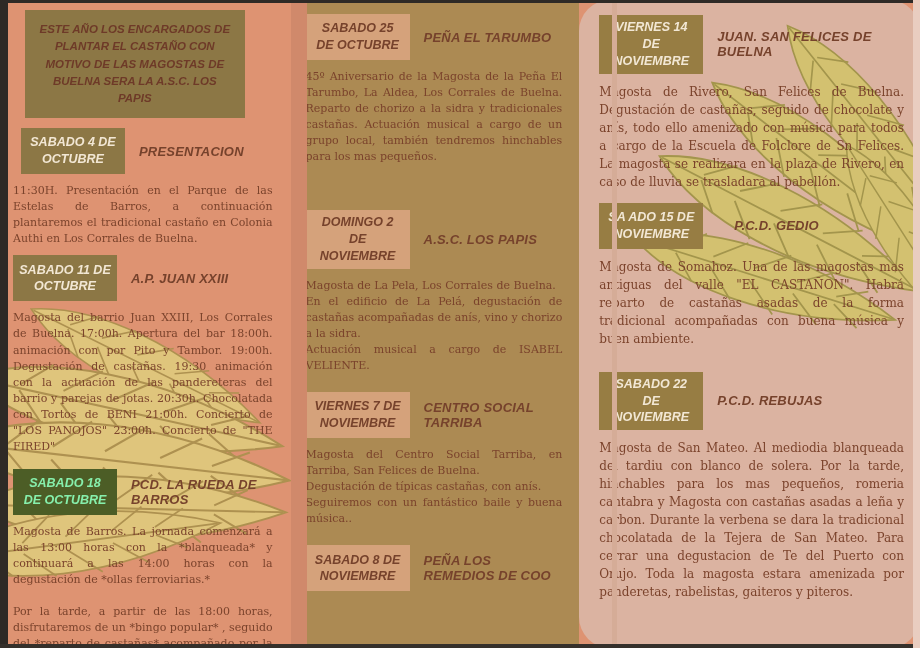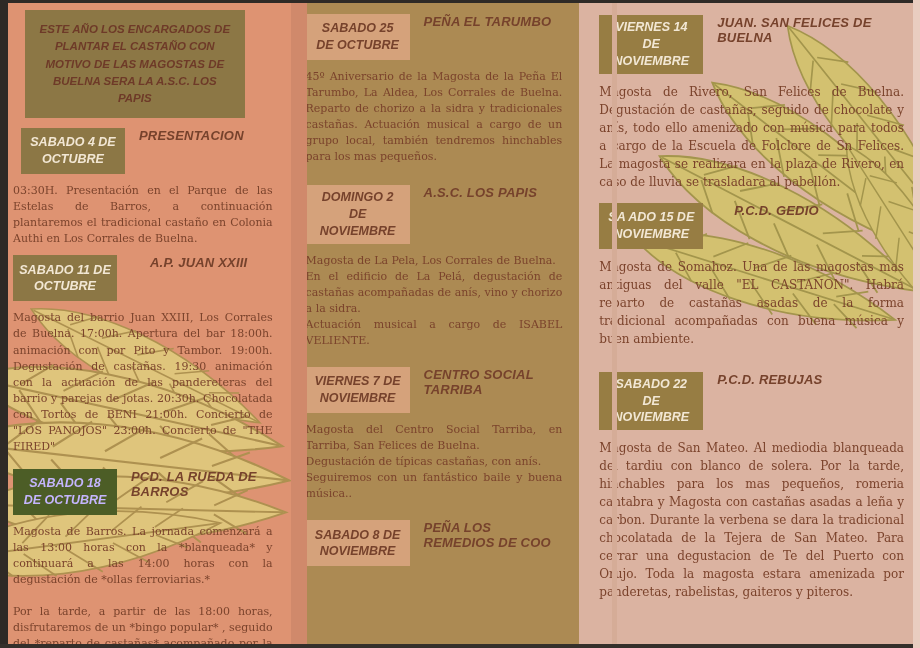--- a/index.html
+++ b/index.html
@@ -4,39 +4,39 @@
 <style>
   html,body{margin:0;padding:0;}
   body{
     width:920px;height:648px;position:relative;overflow:hidden;
     font-family:"Liberation Sans",sans-serif;background:#DE9372;
   }
   .page{position:absolute;inset:0;display:flex;}
   .col{position:relative;height:100%;overflow:hidden;}
   .col-left{width:307px;background:#DE9372;}
   .col-mid{width:305px;background:#AC8A53;}
-  .col-right{width:360px;background:#DBB3A1;}
+  .col-right{width:360px;background:#DBB3A1;border-radius:31px;}
   .content{position:relative;z-index:2;padding:0 18px 0 13px;}
   .col-mid .content{padding:0 17px 0 15px;}
   .col-right .content{padding:0 16px 0 20px;}
 
   .header-note{
     margin:10px 28px 0 12px;background:#8C7745;color:#6E3A28;
     font-style:italic;font-weight:bold;font-size:11.5px;line-height:1.5;
     text-align:center;padding:11px 12px;
   }
-  .event-head{display:flex;}
+  .event-head{display:flex;align-items:center;}
   .badge{
     width:104px;min-height:46px;box-sizing:border-box;flex:0 0 104px;
     display:flex;align-items:center;justify-content:center;text-align:center;
     font-weight:bold;font-style:italic;font-size:12.5px;line-height:1.35;
     padding:4px 6px;
   }
   .badge-olive{background:#8C7745;color:#F2E7D4;}
-  .badge-green{background:#4C5D26;color:#c4b5fd;}
+  .badge-green{background:#4C5D26;color:#86efac;}
   .badge-salmon{background:#D5A27B;color:#76422C;}
   .badge-olive2{background:#977D43;color:#F2E7D4;}
   .event-title{
     flex:1;padding-left:14px;font-weight:bold;font-style:italic;
     font-size:13px;color:#76422C;letter-spacing:.2px;
   }
   .event-desc{
     margin-top:9px;font-family:"DejaVu Serif",serif;font-size:11px;
     line-height:1.46;color:#7B432C;text-align:justify;white-space:pre-line;
   }
@@ -46,23 +46,23 @@
   .leaf-gold{fill:#DFC57C;stroke:#AE9150;stroke-width:1.3;}
   .leaf-green{fill:#D3C170;stroke:#A3954C;stroke-width:1.3;}
 
   .edge-left{position:absolute;left:0;top:0;width:8px;height:100%;background:#2E2A26;z-index:6;}
   .edge-top{position:absolute;left:0;top:0;width:100%;height:3px;background:#2E2A26;z-index:6;}
   .edge-bottom{position:absolute;left:0;bottom:0;width:100%;height:4px;background:#35302B;z-index:6;}
   .edge-right{position:absolute;right:0;top:0;width:7px;height:100%;background:#E9CDC0;z-index:6;}
   .divider-lm{position:absolute;left:291px;top:0;width:16px;height:100%;background:#D0896B;z-index:3;}
   .divider-mr{position:absolute;left:612px;top:0;width:5px;height:100%;background:#D5AC97;z-index:3;}
 
-  .mt8{margin-top:8px;gap:19px;} .mt10{margin-top:10px;padding-left:8px;} .mt12{margin-top:12px;gap:17px;}
+  .mt8{margin-top:8px;} .mt10{margin-top:10px;padding-left:8px;} .mt12{margin-top:12px;gap:17px;}
   .mt14{margin-top:14px;} .mt16{margin-top:18px;} .mt15{margin-top:15px;}
-  .mt28{margin-top:24px;} .mt32{margin-top:20px;}
+  .mt28{margin-top:24px;} .mt32{margin-top:45px;}
 </style>
 </head>
 <body>
 
 <svg width="0" height="0" style="position:absolute" aria-hidden="true">
   <defs>
     <symbol id="leafshape" viewBox="0 0 220 64" overflow="visible">
       <path d="M6 32 C 50 6, 130 0, 214 30 C 130 62, 50 58, 6 32 Z"></path>
       <path fill="none" d="M8 32 L 212 30 M40 29 L 58 12 M40 33 L 58 50 M68 27 L 90 9 M68 35 L 90 54 M100 26 L 124 8 M100 36 L 124 55 M134 26 L 158 11 M134 35 L 158 52 M166 27 L 188 16 M166 33 L 188 45"></path>
     </symbol>
@@ -88,21 +88,21 @@
         <use href="#leafshape"></use>
       </svg>
     <div class="content">
       <div class="header-note">ESTE AÑO LOS ENCARGADOS DE PLANTAR EL CASTAÑO CON MOTIVO DE LAS MAGOSTAS DE BUELNA SERA LA A.S.C. LOS PAPIS</div>
 
       <div class="event">
         <div class="event-head mt10">
           <div class="badge badge-olive">SABADO 4 DE OCTUBRE</div>
           <div class="event-title">PRESENTACION</div>
         </div>
-        <div class="event-desc">03:30H. Presentación en el Parque de las Estelas de Barros, a continuación plantaremos el tradicional castaño en Colonia Authi en Los Corrales de Buelna.</div>
+        <div class="event-desc">11:30H. Presentación en el Parque de las Estelas de Barros, a continuación plantaremos el tradicional castaño en Colonia Authi en Los Corrales de Buelna.</div>
       </div>
 
       <div class="event">
         <div class="event-head mt8">
           <div class="badge badge-olive">SABADO 11 DE OCTUBRE</div>
           <div class="event-title">A.P. JUAN XXIII</div>
         </div>
         <div class="event-desc">Magosta del barrio Juan XXIII, Los Corrales de Buelna. 17:00h. Apertura del bar 18:00h. animación con por Pito y Tambor. 19:00h. Degustación de castañas. 19:30 animación con la actuación de las pandereteras del barrio y parejas de jotas. 20:30h. Chocolatada con Tortos de BENI 21:00h. Concierto de "LOS PANOJOS" 23:00h. Concierto de "THE FIRED"</div>
       </div>
 

